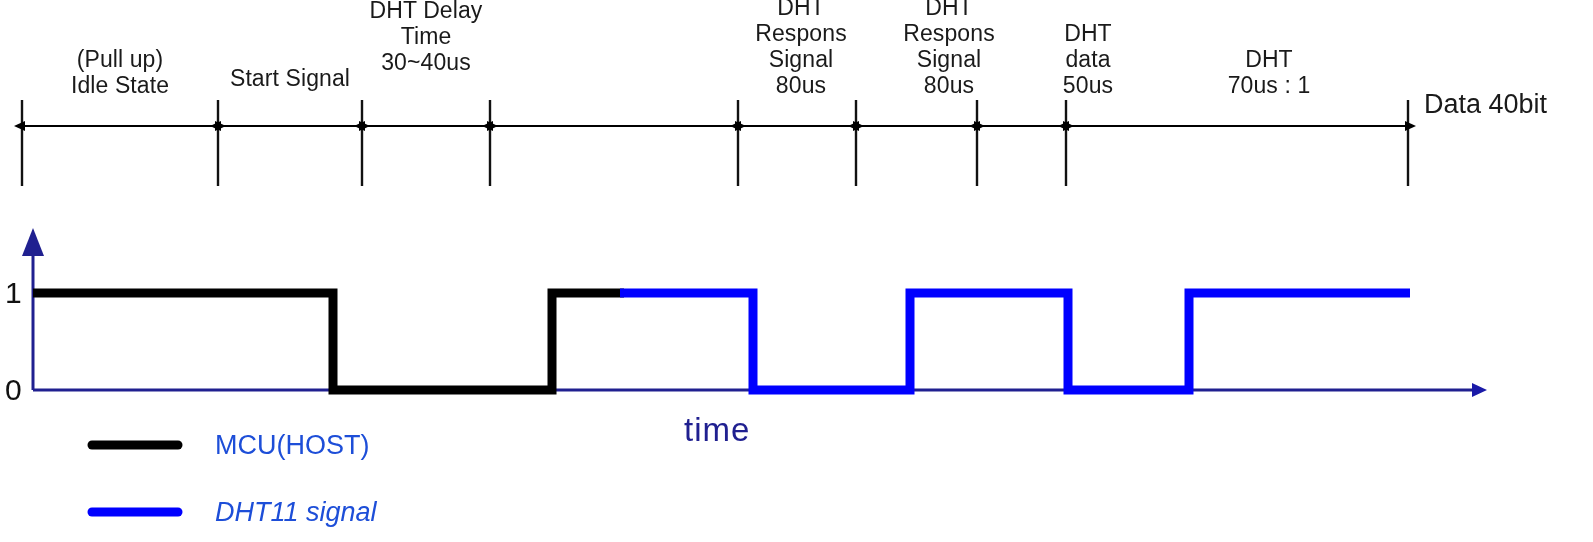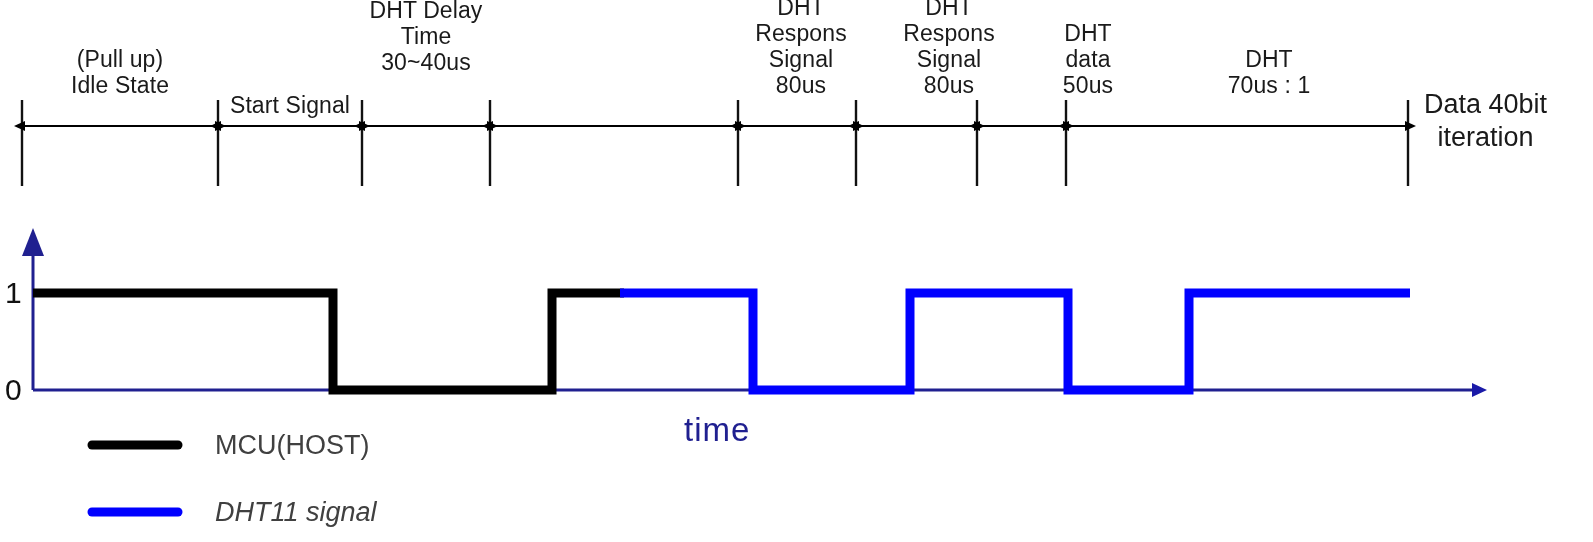--- a/index.html
+++ b/index.html
@@ -22,21 +22,21 @@
     text-align:center;
     font-size:23px;
     line-height:26px;
     color:#1a1a1a;
     white-space:nowrap;
     letter-spacing:0.1px;
   }
   .seg-label span{display:block;}
   .tail-label{
     position:absolute;
-    text-align:center;
+    text-align:right;
     font-size:27px;
     line-height:33px;
     color:#1a1a1a;
     white-space:nowrap;
   }
   .tail-label span{display:block;}
   .axis-tick{
     position:absolute;
     font-size:30px;
     line-height:30px;
@@ -46,21 +46,21 @@
     position:absolute;
     font-size:33px;
     line-height:33px;
     color:#202090;
     letter-spacing:1px;
   }
   .legend-text{
     position:absolute;
     font-size:27px;
     line-height:27px;
-    color:#404040;
+    color:#1d4ed8;
     white-space:nowrap;
   }
 </style>
 </head>
 <body>
 
 <div id="stage">
 
   <svg width="1593" height="542">
     <defs>
@@ -110,21 +110,21 @@
 
     <line x1="92" y1="445" x2="178" y2="445" stroke="#000000" stroke-width="9" stroke-linecap="round"></line>
     <line x1="92" y1="512" x2="178" y2="512" stroke="#0000ff" stroke-width="9" stroke-linecap="round"></line>
   </svg>
 
   <div class="seg-label" style="left:22px;width:196px;bottom:444px;">
     <span>(Pull up)</span>
     <span>Idle State</span>
   </div>
 
-  <div class="seg-label" style="left:218px;width:144px;bottom:424px;">
+  <div class="seg-label" style="left:218px;width:144px;bottom:451px;">
     <span>Start Signal</span>
   </div>
 
   <div class="seg-label" style="left:352px;width:148px;bottom:467px;">
     <span>DHT Delay</span>
     <span>Time</span>
     <span>30~40us</span>
   </div>
 
   <div class="seg-label" style="left:740px;width:122px;bottom:444px;">
@@ -147,21 +147,20 @@
     <span>50us</span>
   </div>
 
   <div class="seg-label" style="left:1155px;width:228px;bottom:444px;">
     <span>DHT</span>
     <span>70us : 1</span>
   </div>
 
   <div class="tail-label" style="left:1424px;top:88px;">
     <span>Data 40bit</span>
-    <span>iteration</span>
   </div>
 
   <div class="axis-tick" style="left:5px;top:278px;">1</div>
   <div class="axis-tick" style="left:5px;top:375px;">0</div>
 
   <div class="time-label" style="left:684px;top:413px;">time</div>
 
   <div class="legend-text" style="left:215px;top:432px;">MCU(HOST)</div>
   <div class="legend-text" style="left:215px;top:499px;font-style:italic;">DHT11 signal</div>
 

